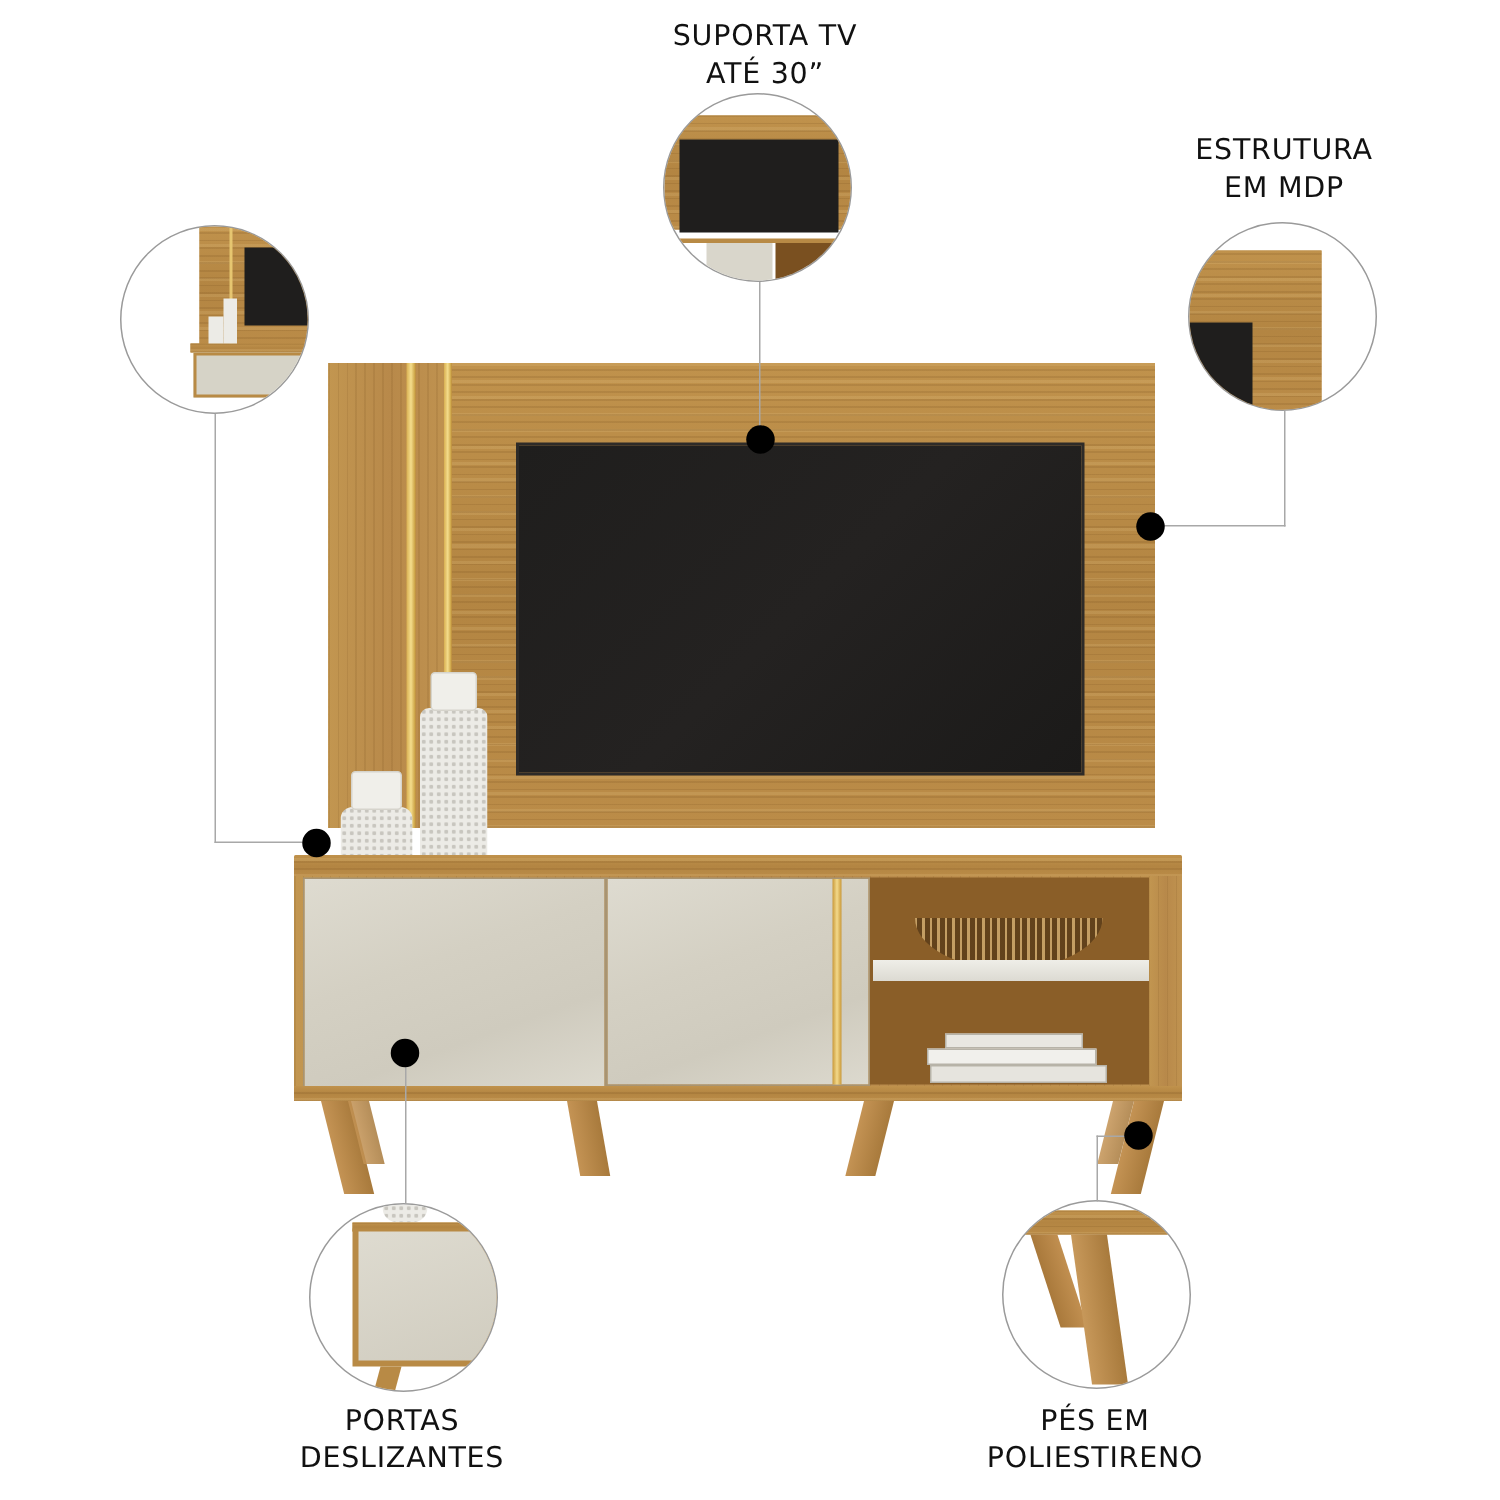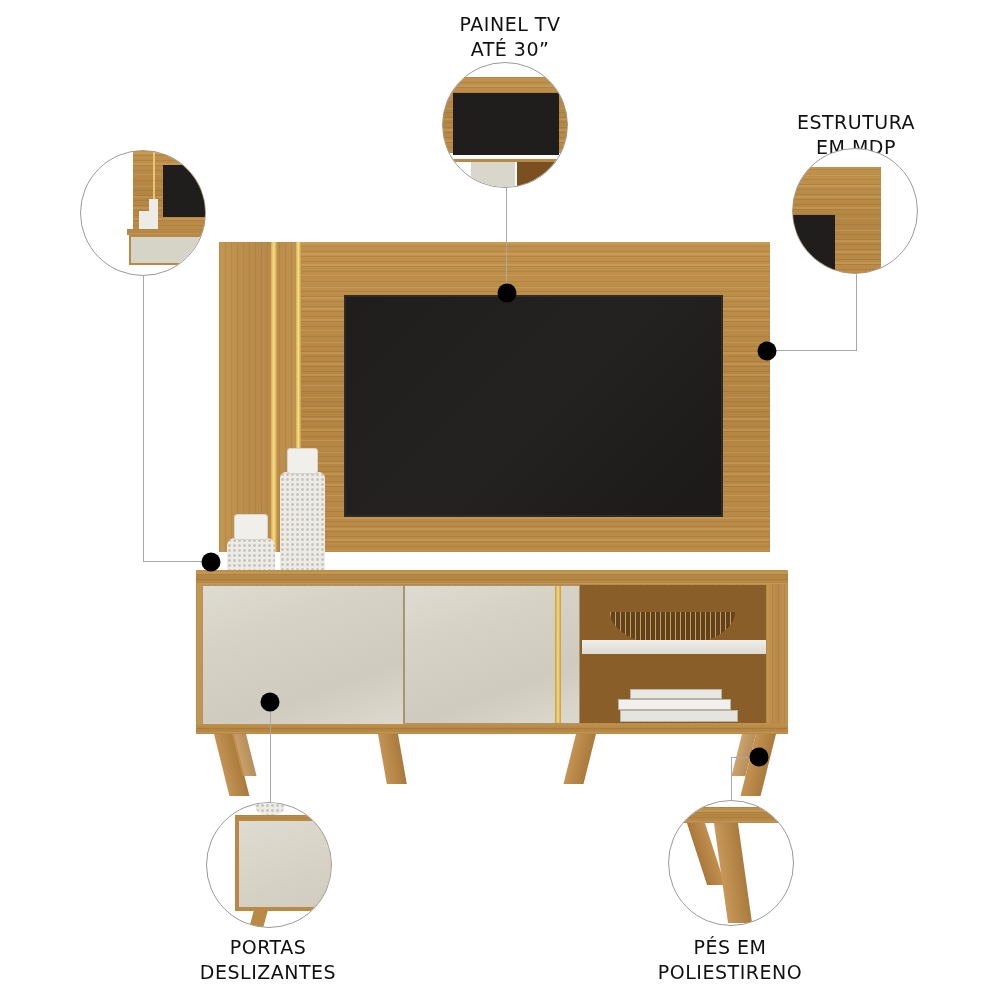--- a/index.html
+++ b/index.html
@@ -65,26 +65,26 @@
 
   .bowl { position: absolute; left: 610px; top: 612px; width: 125px; height: 34px;
     border-radius: 0 0 62px 62px / 0 0 34px 34px;
     background: repeating-linear-gradient(90deg, #caa56a 0px, #caa56a 1.5px, #5e3f1a 1.5px, #5e3f1a 5px);
     opacity: 0.9; }
 </style>
 </head>
 <body>
 
 <div class="label" style="left:510px; top:12px;">
-  <div>PAINEL TV</div>
+  <div>SUPORTA TV</div>
   <div>ATÉ 30”</div>
 </div>
 <div class="label" style="left:143px; top:95px;">
 </div>
-<div class="label" style="left:856px; top:110px;">
+<div class="label" style="left:856px; top:88px;">
   <div>ESTRUTURA</div>
   <div>EM MDP</div>
 </div>
 <div class="label" style="left:268px; top:935px;">
   <div>PORTAS</div>
   <div>DESLIZANTES</div>
 </div>
 <div class="label" style="left:730px; top:935px;">
   <div>PÉS EM</div>
   <div>POLIESTIRENO</div>

